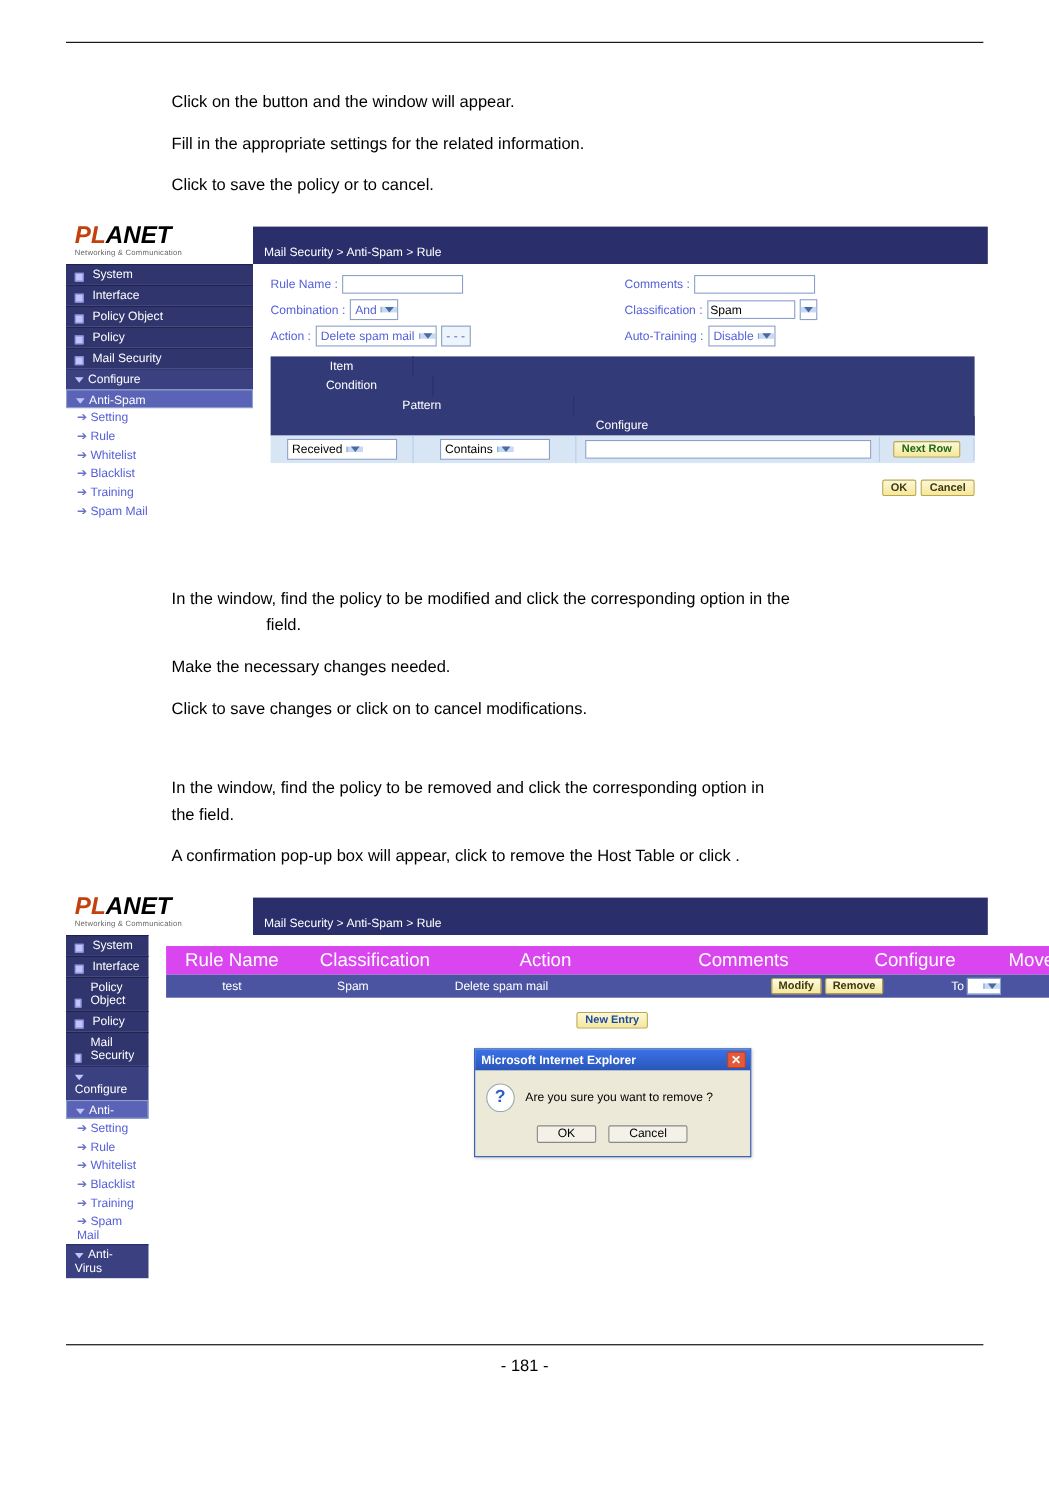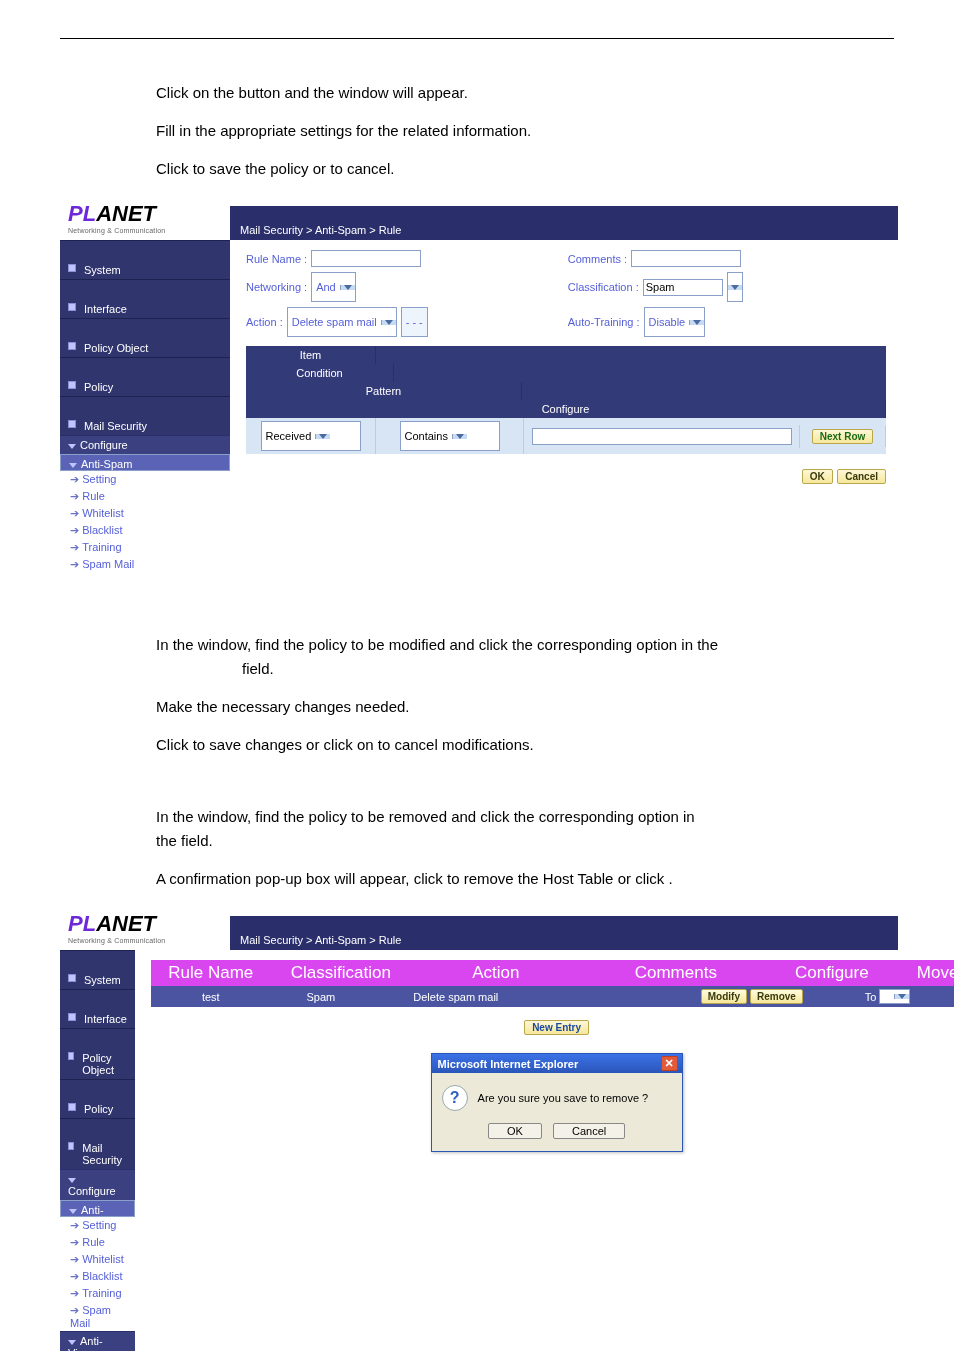--- a/index.html
+++ b/index.html
@@ -12,41 +12,41 @@
   .body-text { font-size: 15px; line-height: 1.6; margin-left: 96px; margin-right: 30px; }
   .body-text p { margin-bottom: 14px; }
   .section-gap { height: 50px; }
   .section-gap2 { height: 34px; }
 
   
   .ss { width: 838px; margin: 12px 0 10px 0px; }
   .ss .topbar { display:flex; align-items:flex-end; }
   .logo { width:170px; padding:6px 8px; }
   .logo .pl { font-weight:bold; font-size:22px; font-style:italic; }
-  .logo .pl .p1 { color:#6d28d9; }
+  .logo .pl .p1 { color:#c2410c; }
   .logo .pl .p2 { color:#000; }
   .logo .sub { font-size:7px; color:#666; letter-spacing:0.2px; }
   .crumbbar { flex:1; background:#2a2f6c; color:#fff; font-size:11px; padding:5px 10px 4px 10px; height:34px; display:flex; align-items:flex-end; }
   .ssbody { display:flex; }
   .sidebar { width:170px; background:#fff; font-size:11px; }
   .ssmain { flex:1; padding:10px 12px 16px 16px; }
   .nav-group { background:#30356e; color:#fff; border-top:1px solid #1e2250; }
-  .nav-group .ng { padding:3px 8px; display:flex; align-items:flex-start; gap:4px;margin-top:20px; }
+  .nav-group .ng { padding:3px 8px; display:flex; align-items:flex-end; gap:4px; }
   .nav-sub { background:#3a4080; color:#fff; padding:3px 8px 3px 8px; border-top:1px solid #2a2f6c; }
   .nav-sub.sel { background:#5a63b5; }
   .nav-link { color:#5560d8; padding:2px 6px 2px 10px; font-size:11px; }
   .nav-link .arrow { color:#6a72c8; margin-right:3px; }
   .tri { display:inline-block; width:0; height:0; border-top:4px solid transparent; border-bottom:4px solid transparent; border-left:5px solid #bfc4ff; margin-right:4px; }
   .tri.down { border-left:4px solid transparent; border-right:4px solid transparent; border-top:5px solid #bfc4ff; border-bottom:none; }
 
   .formrow { font-size:11px; color:#5560d8; margin-bottom:5px; display:flex; align-items:center; gap:4px; }
   .formrow .lab { color:#5560d8; }
   .txt { border:1px solid #8aa0c8; height:17px; font-size:11px; padding:0 2px; background:#fff; }
   .sel { border:1px solid #8aa0c8; background:#dce7f7; height:17px; font-size:11px; }
-  .selectish { display:inline-flex; align-items:center; border:1px solid #8aa0c8; height:30px; font-size:11px; background:#fff; }
+  .selectish { display:inline-flex; align-items:center; border:1px solid #8aa0c8; height:19px; font-size:11px; background:#fff; }
   .selectish .val { padding:0 4px; }
   .selectish .dd { width:15px; background:#c7daf3; display:flex; align-items:center; justify-content:center; color:#4a6aa0; border-left:1px solid #8aa0c8; }
   .chev { display:inline-block; width:0;height:0;border-left:4px solid transparent;border-right:4px solid transparent;border-top:5px solid #4a6aa0; }
 
   .tblhdr { display:flex; background:#333a78; color:#fff; font-size:11px; text-align:center; margin-top:4px;flex-direction:column; }
   .tblhdr > div { padding:3px 0; border-right:1px solid #2a2f6c; }
   .tblrow { display:flex; background:#d7e5f5; font-size:11px; align-items:center; }
   .tblrow > div { padding:3px 4px; border-right:1px solid #b8cdee; display:flex; justify-content:center; }
   .col-item{width:130px;} .col-cond{width:148px;} .col-pat{width:276px;} .col-conf{flex:1;}
   .btn { display:inline-block; background:linear-gradient(#fdf7d8,#f6e79a); border:1px solid #b9a84a; color:#3a3a10; font-size:10px; padding:1px 7px; border-radius:2px; font-weight:bold; }
@@ -137,21 +137,21 @@
         <div class="nav-link"><span class="arrow">➔</span><span>Spam Mail</span></div>
       </div>
       <div class="ssmain">
         <div class="twocol">
           <div>
             <div class="formrow">
                 <span class="lab">Rule Name :</span>
                 <input class="txt" style="width: 110px;">
               </div>
             <div class="formrow">
-                <span class="lab">Networking :</span>
+                <span class="lab">Combination :</span>
               <span class="selectish">
                   <span class="val">And</span>
                   <span class="dd">
                     <span class="chev"></span>
                   </span>
                 </span>
             </div>
             <div class="formrow">
                 <span class="lab">Action :</span>
               <span class="selectish">
@@ -329,21 +329,21 @@
           <span class="btn" style="color:#1a4aa0">New Entry</span>
         </div>
 
         <div class="iewin">
           <div class="tbar">
             <span>Microsoft Internet Explorer</span>
             <span class="xbtn">✕</span>
           </div>
           <div class="body">
             <span class="qicon">?</span>
-            <span>Are you sure you save to remove ?</span>
+            <span>Are you sure you want to remove ?</span>
           </div>
           <div class="btns">
             <span class="winbtn">OK</span>
             <span class="winbtn">Cancel</span>
           </div>
         </div>
       </div>
     </div>
   </div>
 

